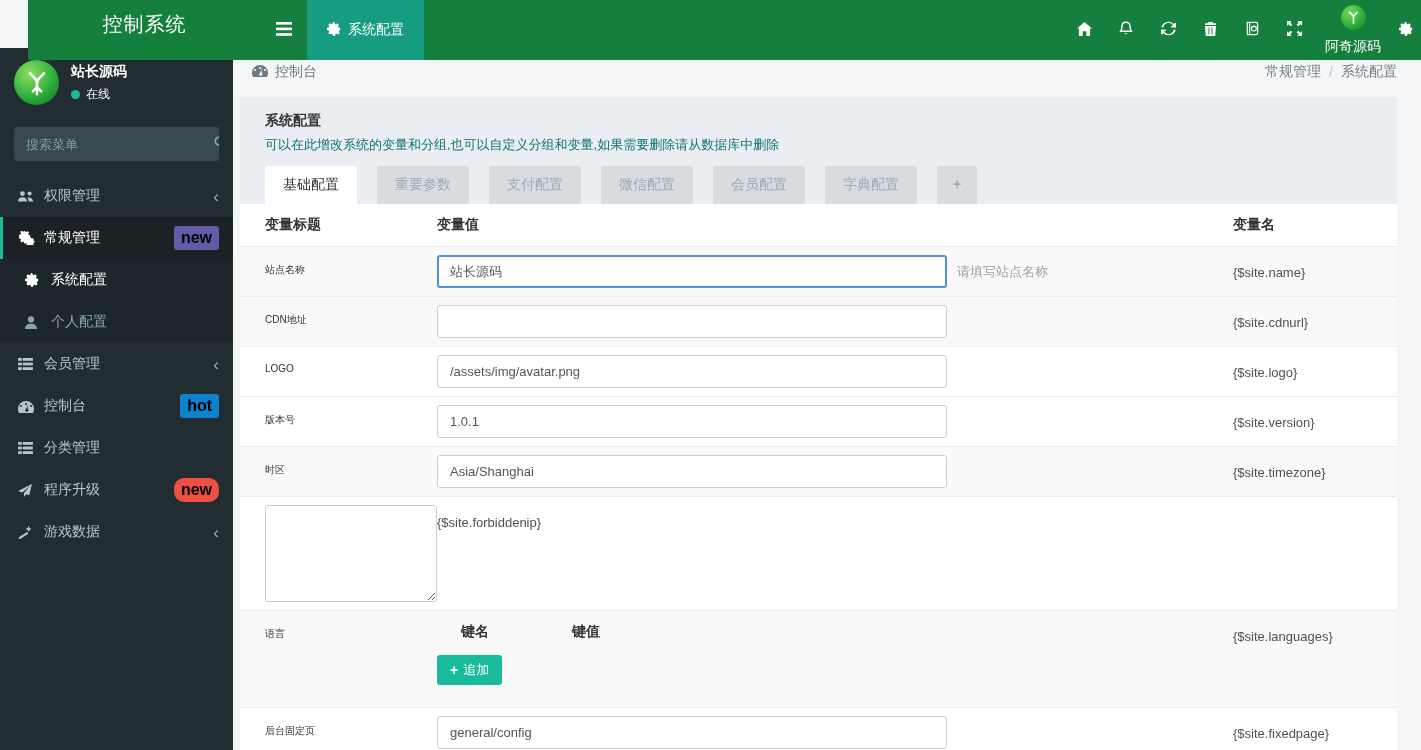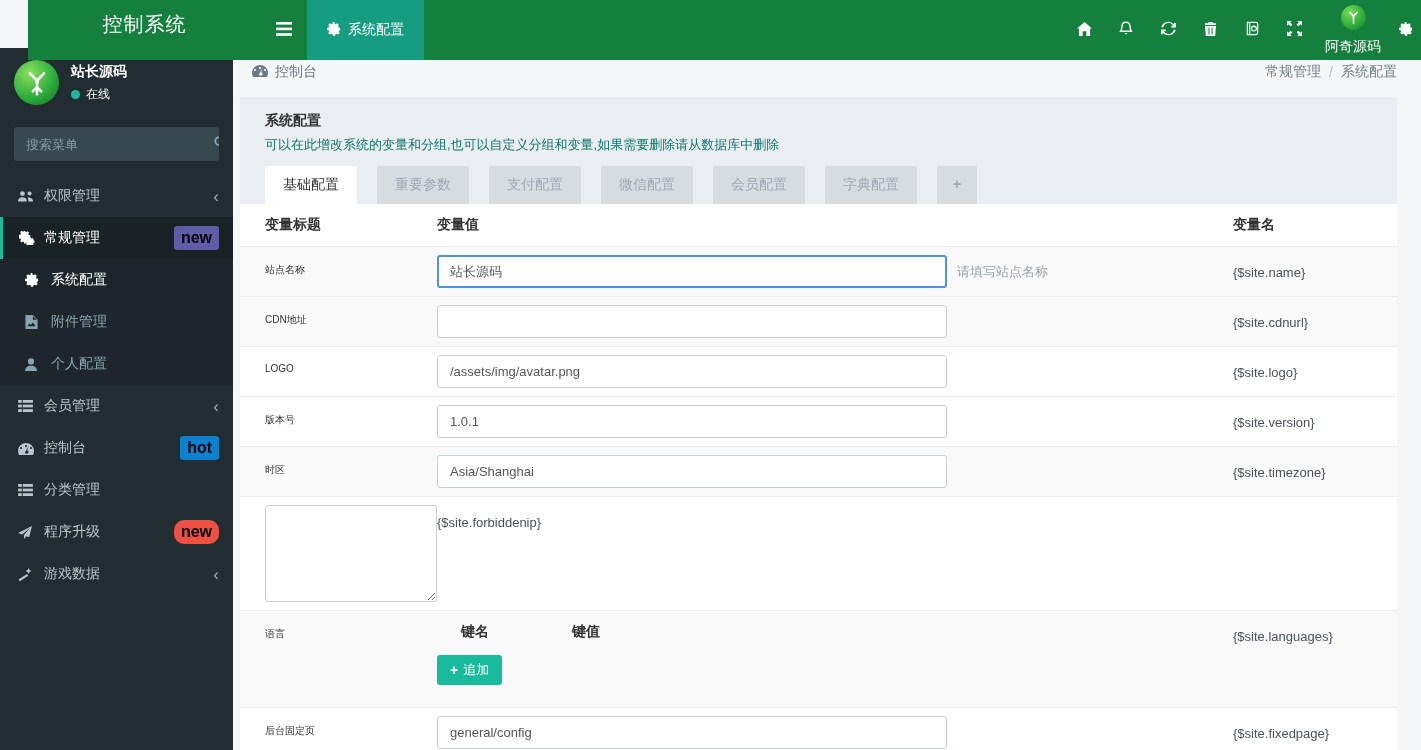--- a/index.html
+++ b/index.html
@@ -255,30 +255,20 @@
             <svg width="14" height="14" viewBox="0 0 16 16">
                   <path fill="currentColor" d="M8 5.2A2.8 2.8 0 1 0 8 10.8 2.8 2.8 0 1 0 8 5.2zM15 9.3V6.7l-2-.4a5 5 0 0 0-.5-1.2l1.1-1.7-1.9-1.9-1.7 1.1c-.4-.2-.8-.4-1.2-.5L8.4 0H6.7l-.4 2c-.4.1-.8.3-1.2.5L3.4 1.4 1.5 3.3l1.1 1.7c-.2.4-.4.8-.5 1.2l-2 .4v2.6l2 .4c.1.4.3.9.5 1.2l-1.1 1.7 1.9 1.9 1.7-1.1c.4.2.8.4 1.2.5l.4 2h2.6l.4-2c.4-.1.9-.3 1.2-.5l1.7 1.1 1.9-1.9-1.1-1.7c.2-.4.4-.8.5-1.2l2-.3z"></path>
                 </svg>
           </span>
           <span class="mi-label">系统配置</span>
         </a>
           </li>
         <li>
             <a>
           <span class="mi-icon">
-            <svg width="13" height="14" viewBox="0 0 13 15">
-                  <path fill="currentColor" d="M0 0h8l5 5v10H0V0zm8 1v4h4L8 1zM2 12h9l-3-4-2.2 2.6L4.4 9 2 12z"></path>
-                </svg>
-          </span>
-          <span class="mi-label">附件管理</span>
-        </a>
-          </li>
-        <li>
-            <a>
-          <span class="mi-icon">
             <svg width="12" height="13" viewBox="0 0 12 13">
                   <g fill="currentColor">
                     <circle cx="6" cy="3.4" r="3.1"></circle>
                     <path d="M0 13c0-3.4 2.7-5.3 6-5.3S12 9.6 12 13H0z"></path>
                   </g>
                 </svg>
           </span>
           <span class="mi-label">个人配置</span>
         </a>
           </li>

